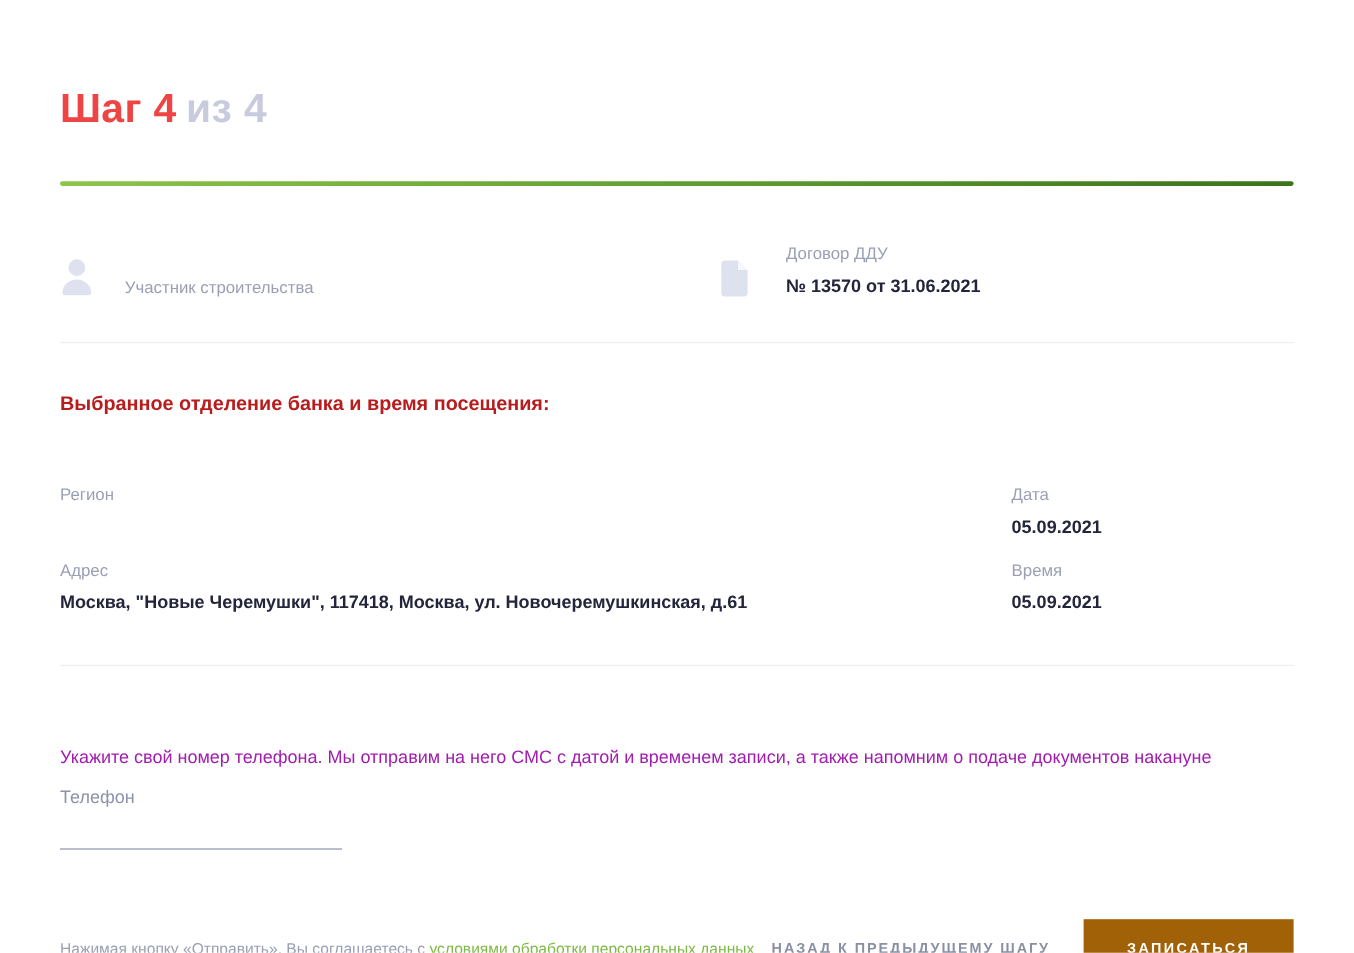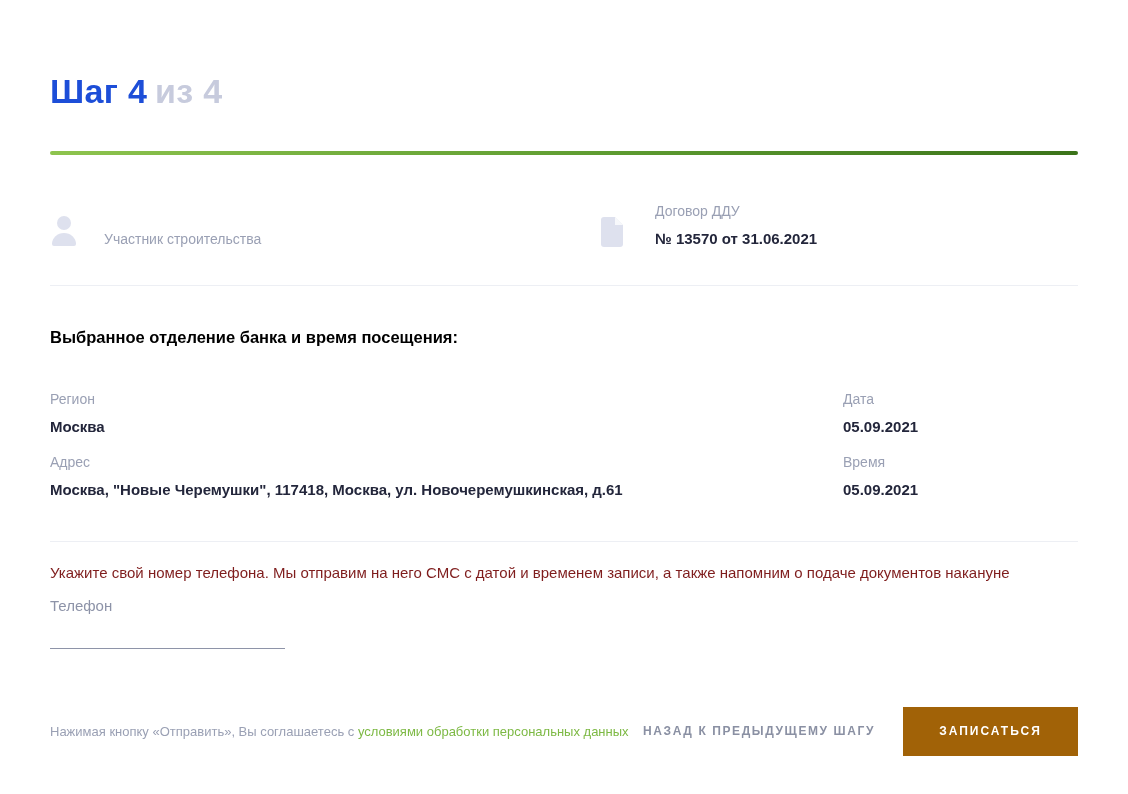--- a/index.html
+++ b/index.html
@@ -6,21 +6,21 @@
   body {
     width: 1128px; height: 794px; overflow: hidden;
     font-family: "Liberation Sans", "DejaVu Sans", sans-serif;
     color: #23263b;
     -webkit-font-smoothing: antialiased;
   }
   .page { padding: 48px 50px 0 50px; box-sizing: border-box; width: 1128px; }
 
   
   .title { font-size: 34px; font-weight: 700; line-height: 40px; letter-spacing: .3px; }
-  .title .step { color: #1d4ed8; text-align: right; }
+  .title .step { color: #ef4444; text-align: right; }
   .title .of { color: #c7cbdd; margin-left: 8px; }
 
   
   .progress { margin-top: 40px; height: 4px; border-radius: 2px;
     background: linear-gradient(90deg, #8ec44e 0%, #5d9b30 55%, #3b731a 100%); }
 
   
   .summary { display: flex; margin-top: 48px; }
   .summary-item { display: flex; align-items: flex-end; }
   .summary-item.participant { width: 520px; }
@@ -29,26 +29,26 @@
   .summary-item.contract .icon-wrap { margin-left: 0; }
   .summary-texts { margin-left: 24px; }
   .field-label { font-size: 14px; color: #9aa0b4; line-height: 17px; }
   .field-value { font-size: 15px; font-weight: 700; color: #23263b; line-height: 18px; margin-top: 10px; }
 
   .divider { height: 1px; background: #edeff4; }
   .divider.d1 { margin-top: 37px; }
   .divider.d2 { margin-top: 42px; }
 
   
-  .section-heading { margin-top: 42px; font-size: 16.5px; font-weight: 700; color: #000000; }
-  .details-grid { margin-top: 44px; display: grid; grid-template-columns: 1fr 235px; row-gap: 18px; }
+  .section-heading { margin-top: 42px; font-size: 16.5px; font-weight: 700; color: #b91c1c; }
+  .details-grid { margin-top: 57px; display: grid; grid-template-columns: 1fr 235px; row-gap: 18px; }
   .details-grid .field-value { font-weight: 700; }
 
   
-  .phone-desc { margin-top: 22px; font-size: 15px; color: #7f1d1d; line-height: 18px; }
+  .phone-desc { margin-top: 68px; font-size: 15px; color: #a21caf; line-height: 18px; }
   .phone-label { margin-top: 28px; font-size: 15px; color: #8d93a8; }
   .phone-input {
     display: block; width: 235px; margin-top: 2px;
     border: none; border-bottom: 1px solid #8e94a8; outline: none;
     padding: 6px 0 8px 0; font-size: 15px; color: #23263b;
     font-family: "Liberation Sans", "DejaVu Sans", sans-serif;
     background: transparent;
   }
 
   
@@ -105,21 +105,20 @@
     </div>
   </div>
 
   <div class="divider d1"></div>
 
   <h2 class="section-heading">Выбранное отделение банка и время посещения:</h2>
 
   <div class="details-grid">
     <div class="field">
       <div class="field-label">Регион</div>
-      <div class="field-value">Москва</div>
     </div>
     <div class="field">
       <div class="field-label">Дата</div>
       <div class="field-value">05.09.2021</div>
     </div>
     <div class="field">
       <div class="field-label">Адрес</div>
       <div class="field-value">Москва, "Новые Черемушки", 117418, Москва, ул. Новочеремушкинская, д.61</div>
     </div>
     <div class="field">

